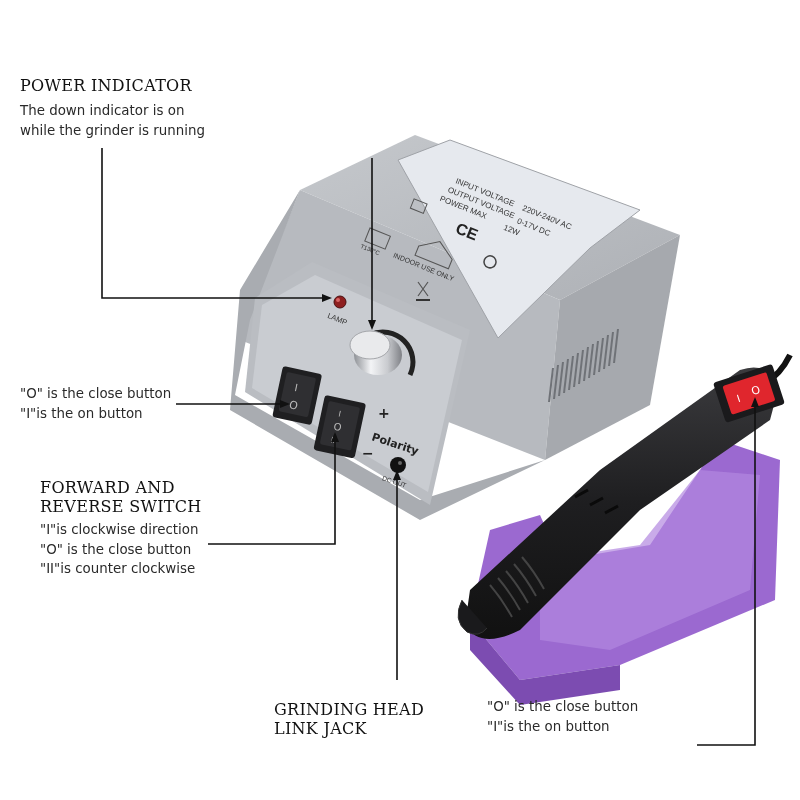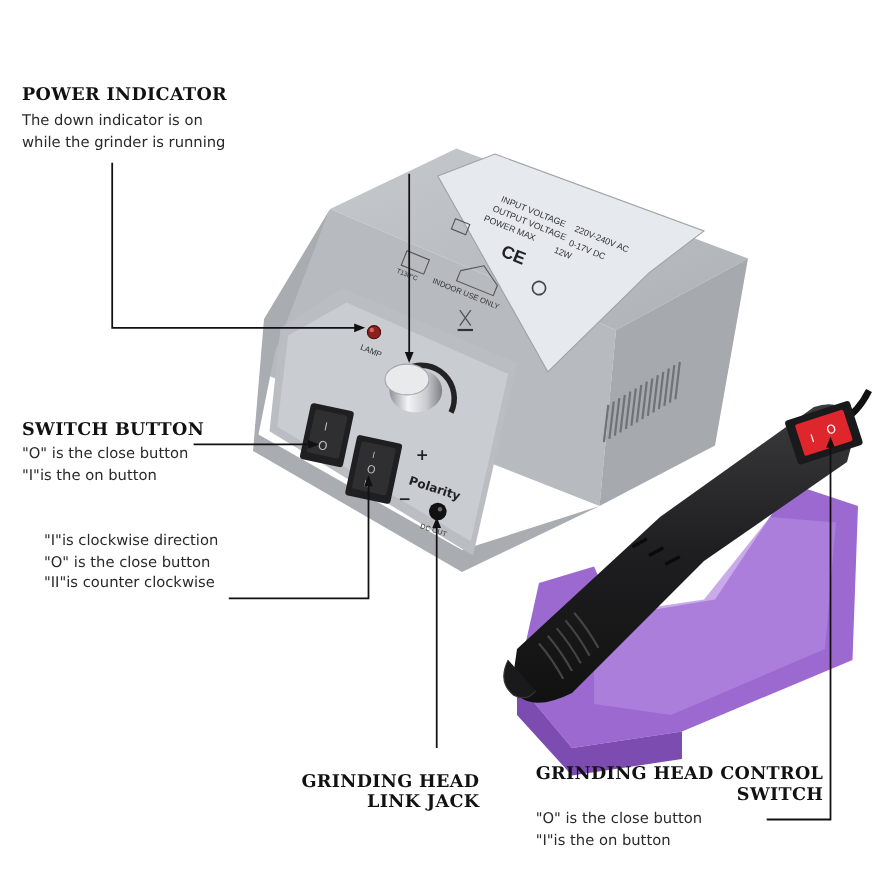--- a/index.html
+++ b/index.html
@@ -2,24 +2,23 @@
 <html><head>
   <meta charset="utf-8">
   <style>
     html, body { margin: 0; padding: 0; }
     body {
       width: 800px; height: 800px; position: relative; overflow: hidden;
       background: #ffffff; font-family: "DejaVu Sans", sans-serif; color: #222;
     }
     .callout { position: absolute; }
     .callout .title {
-      font-family: "DejaVu Serif", serif; font-weight: bold;
+      font-family: "DejaVu Serif", serif; font-weight: normal;
       font-size: 16px; letter-spacing: 0.3px; color: #111; line-height: 19px;
       text-transform: uppercase;
-      text-align: right;
     }
     .callout .desc {
       font-family: "DejaVu Sans", sans-serif; font-size: 13.4px;
       line-height: 19.5px; color: #2a2a2a; margin-top: 6px; white-space: pre-line;
     }
     svg.scene { position: absolute; left: 0; top: 0; }
     .label-txt { font-family: "Liberation Sans", sans-serif; fill: #333; }
   </style>
 </head>
 <body>
@@ -188,34 +187,33 @@
 <div class="callout" style="left:20px; top:76px;">
   <div class="title">POWER INDICATOR</div>
   <div class="desc">The down indicator is on
 while the grinder is running</div>
 </div>
 
 <div class="callout" style="left:268px; top:71px;">
 </div>
 
 <div class="callout" style="left:20px; top:380px;">
-  <div class="title">SWITCH BUTTON</div>
   <div class="desc" style="margin-top:4px;">"O" is the close button
  "I"is the on button</div>
 </div>
 
 <div class="callout" style="left:40px; top:478px;">
+  <div class="title" style="white-space:pre-line;">FORWARD AND
+REVERSE SWITCH</div>
   <div class="desc" style="margin-top:4px;">"I"is clockwise direction
 "O" is the close button
 "II"is counter clockwise</div>
 </div>
 
 <div class="callout" style="left:274px; top:700px;">
   <div class="title" style="white-space:pre-line;">GRINDING HEAD
 LINK JACK</div>
 </div>
 
 <div class="callout" style="left:487px; top:693px;">
-  <div class="title" style="white-space:pre-line;">GRINDING HEAD CONTROL
-SWITCH</div>
   <div class="desc" style="margin-top:4px;">"O" is the close button
 "I"is the on button</div>
 </div>
 
 </body></html>

